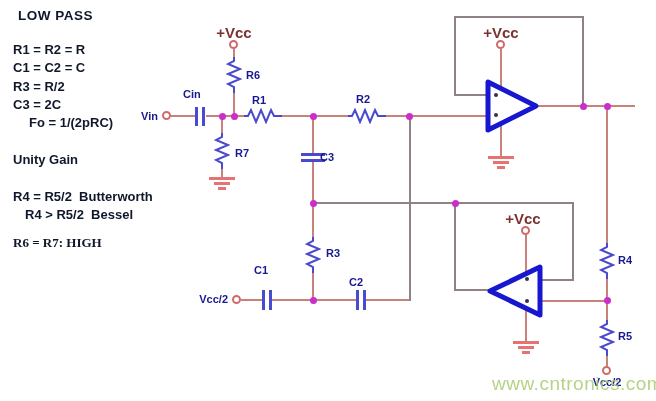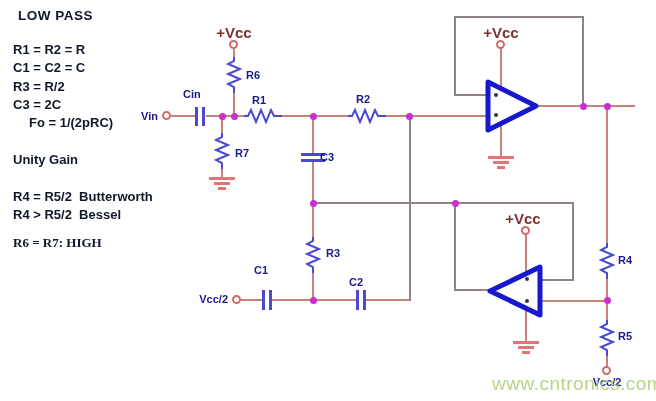--- a/index.html
+++ b/index.html
@@ -40,21 +40,21 @@
 <div class="stage">
 
   <div class="note title" style="left:18px;top:8px;">LOW PASS</div>
   <div class="note" style="left:13px;top:42px;">R1 = R2 = R</div>
   <div class="note" style="left:13px;top:60px;">C1 = C2 = C</div>
   <div class="note" style="left:13px;top:79px;">R3 = R/2</div>
   <div class="note" style="left:13px;top:97px;">C3 = 2C</div>
   <div class="note" style="left:13px;top:115px;padding-left:16px;">Fo = 1/(2pRC)</div>
   <div class="note" style="left:13px;top:152px;">Unity Gain</div>
   <div class="note" style="left:13px;top:189px;">R4 = R5/2  Butterworth</div>
-  <div class="note" style="left:13px;top:207px;">R4 &gt; R5/2  Bessel</div>
+  <div class="note" style="left:25px;top:207px;">R4 &gt; R5/2  Bessel</div>
   <div class="note" style="left:13px;top:235px;font-family:Liberation Serif, serif;">R6 = R7: HIGH</div>
 
   <div class="h" style="left:171px;top:115px;width:24px;"></div>
   <div class="h" style="left:206px;top:115px;width:40px;"></div>
   <div class="h" style="left:281px;top:115px;width:69px;"></div>
   <div class="h" style="left:386px;top:115px;width:102px;"></div>
   <div class="h" style="left:537px;top:105px;width:98px;"></div>
   <div class="h" style="left:542px;top:300px;width:65px;"></div>
   <div class="h" style="left:241px;top:299px;width:22px;"></div>
   <div class="h" style="left:272px;top:299px;width:85px;"></div>

